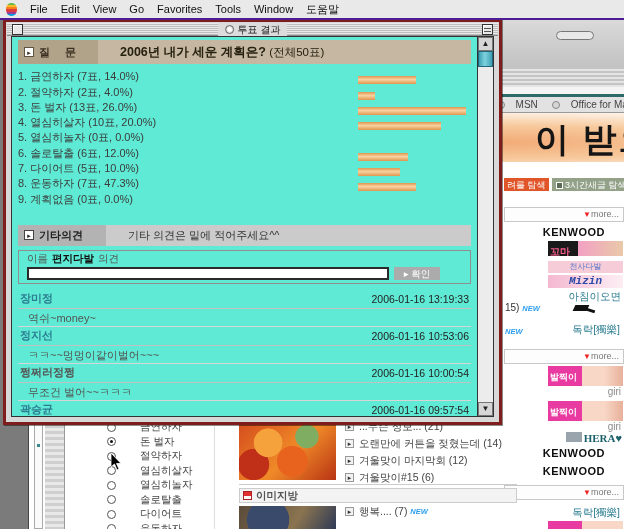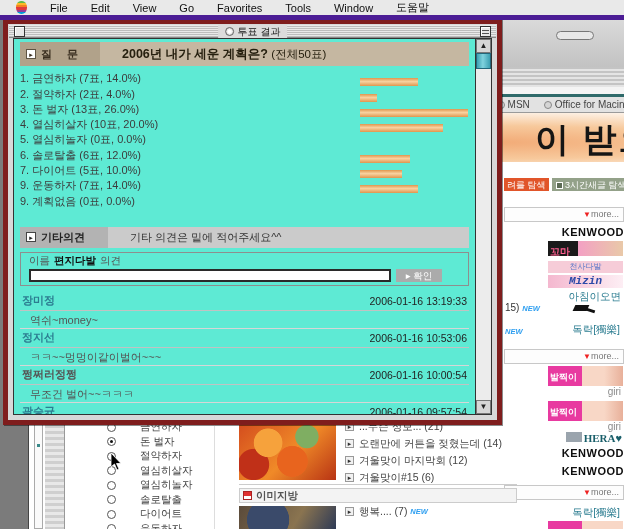--- a/index.html
+++ b/index.html
@@ -2,40 +2,40 @@
 <html><head>
 <meta charset="utf-8">
 <style>
   * { margin:0; padding:0; box-sizing:border-box; }
   html,body { width:624px; height:529px; overflow:hidden; }
   body { font-family:"Liberation Sans","DejaVu Sans",sans-serif; }
   #screen { position:relative; width:624px; height:529px; background:#7b7b7b; overflow:hidden; }
 
   
   .menubar { position:absolute; left:0; top:0; width:624px; height:20px; background:#e9e9e9;
-             border-bottom:5px solid #4c1d95; display:flex; align-items:center; gap:23px; padding-left:16px;
+             border-bottom:2px solid #4c1d95; display:flex; align-items:center; gap:13px; padding-left:6px;
              font-size:11px; color:#111; z-index:40; }
   .apple { width:11px; height:13px; border-radius:45% 45% 48% 48%;
            background:linear-gradient(180deg,#61bb46 0 17%,#fdb827 17% 34%,#f5821f 34% 50%,#e03a3e 50% 67%,#963d97 67% 84%,#009ddc 84%); }
   .menu-item { white-space:nowrap; }
 
   
   .browser { position:absolute; left:28px; top:20px; width:596px; height:509px; background:#c9c9c9;
              border-left:1px solid #444; z-index:1; overflow:hidden; }
   .b-top { position:absolute; left:0; top:0; right:0; height:47px; background:linear-gradient(180deg,#dadada,#c2c2c2); }
   .b-pill { position:absolute; left:527px; top:11px; width:38px; height:9px; background:#e8e8e8;
             border:1px solid #777; border-radius:5px; }
   .b-ridges { position:absolute; left:0; top:47px; right:0; height:20px;
               background:repeating-linear-gradient(180deg,#c4c4c4 0 2px,#e4e4e4 2px 4px); }
   .b-white { position:absolute; left:0; top:67px; right:0; height:7px; background:#f4f4f4; }
   .b-tealline { position:absolute; left:0; top:74px; right:0; height:3px; background:#2f6a6a; }
   .b-favbar { position:absolute; left:0; top:77px; right:0; height:16px; background:#e2e2e2;
               border-bottom:1px solid #9a9a9a; display:flex; align-items:center; gap:14px;
               padding-left:448px; font-size:10px; color:#444; white-space:nowrap; }
-  .fav-item { display:flex; align-items:center; gap:3px; }
+  .fav-item { display:flex; align-items:center; gap:11px; }
   .fav-dot { width:8px; height:8px; border:1px solid #888; border-radius:50%; background:#d5d5d5; }
   .b-content { position:absolute; left:0; top:93px; right:0; bottom:0; background:#ffffff; }
 
   .b-strip-ticks { position:absolute; left:5px; top:93px; bottom:0; width:9px; background:#fafafa; border:1px solid #aaa; }
   .tick { position:absolute; left:2px; width:3px; height:3px; }
   .b-strip-gray { position:absolute; left:16px; top:93px; bottom:0; width:20px;
                   background:repeating-linear-gradient(180deg,#cfcfcf 0 3px,#e8e8e8 3px 6px); border-right:1px solid #999; }
 
   .banner { position:absolute; left:38px; top:93px; right:0; height:49px;
             background:radial-gradient(ellipse at 75% 60%, #f2aa76 0%, #f7c99c 40%, #ffffff 85%); }
@@ -45,21 +45,21 @@
                 color:#fff; font-size:9px; white-space:nowrap; }
   .btn-green  { position:absolute; left:523px; top:158px; height:13px; padding:1px 4px; background:#93a189;
                 color:#fff; font-size:9px; white-space:nowrap; }
   .btn-green .sq { display:inline-block; width:7px; height:7px; border:1px solid #fff; background:#5c6b55; margin-right:2px; vertical-align:-1px; }
 
   .sb-more { position:absolute; left:475px; width:120px; height:15px; background:#fdfdfd; border:1px solid #c8c8c8;
              font-size:9px; color:#777; text-align:right; padding:1px 4px 0 0; }
   .sb-more .arr { color:#e22; font-size:8px; }
   .sb-more1 { top:187px; } .sb-more2 { top:329px; } .sb-more3 { top:465px; }
 
-  .sb-kenwood { position:absolute; right:0; font-size:11px; font-weight:800; color:#0d0d0d; letter-spacing:0.5px; }
+  .sb-kenwood { position:absolute; right:19px; font-size:11px; font-weight:800; color:#0d0d0d; letter-spacing:0.5px; }
   .sb-kenwood1 { top:206px; } .sb-kenwood2 { top:427px; } .sb-kenwood3 { top:445px; }
 
   .ad { position:absolute; left:519px; width:75px; overflow:hidden; }
   .ad-kkoma { top:221px; height:15px; background:linear-gradient(90deg,#1a1a1a 0 40%,#f3a0c4 40%,#e9c9a8 100%); }
   .ad-kkoma span { color:#ff5d8f; font-weight:bold; font-size:10px; padding-left:2px; }
   .ad-cheonsa { top:241px; height:12px; background:#f6ccd8; color:#5b79c9; font-size:8px; text-align:center; line-height:12px; }
   .ad-mizin { top:255px; height:13px; background:linear-gradient(90deg,#f4b8cf,#fdeef4); color:#2b49a8;
               font-family:Liberation Mono, monospace; font-style:italic; font-weight:bold; font-size:11px; text-align:center; line-height:12px; }
   .ad-balzzik { height:20px; background:linear-gradient(90deg,#e83aa0 0 45%,#f8d7c6 45% 75%,#e8b09a 100%); }
   .ad-balzzik span { color:#fff; font-weight:bold; font-size:9px; padding-left:2px; line-height:20px; }
@@ -108,21 +108,21 @@
   .img-dark { position:absolute; left:210px; top:486px; width:97px; height:23px;
     background:radial-gradient(circle at 30% 60%, #3a4a6a 0 30%, transparent 31%),
                linear-gradient(120deg,#5a4a3a,#8a7450 60%,#2e3a56); }
   .happy { position:absolute; left:316px; top:483px; display:flex; align-items:center; height:17px;
            font-size:10.5px; color:#444; white-space:nowrap; }
 
   .cursor { position:absolute; left:82px; top:433px; width:12px; height:18px; z-index:60; }
 
   
   .pwin { position:absolute; left:3px; top:19px; width:499px; height:406px; background:#d8d8d8;
-          border:5px solid #7f1d1d; box-shadow:1px 1px 0 rgba(0,0,0,0.45); z-index:20; }
+          border:3px solid #7f1d1d; box-shadow:1px 1px 0 rgba(0,0,0,0.45); z-index:20; }
   .p-title { position:absolute; left:1px; right:1px; top:1px; height:13px;
              background:repeating-linear-gradient(180deg,#e9e9e9 0 1px,#bdbdbd 1px 2px);
              border-bottom:1px solid #888; }
   .p-title-label { position:absolute; left:50%; top:0; transform:translateX(-50%); height:13px; background:#dcdcdc;
                    padding:0 7px; font-size:10px; color:#111; display:flex; align-items:center; gap:4px; white-space:nowrap; }
   .p-title-ico { width:9px; height:9px; border:1px solid #666; border-radius:50%; background:radial-gradient(circle,#fff 30%,#bbb); }
   .p-close { position:absolute; left:5px; top:1px; width:11px; height:11px; background:#e8e8e8; border:1px solid #333;
              box-shadow:inset 1px 1px 0 #fff; }
   .p-collapse { position:absolute; right:5px; top:1px; width:11px; height:11px; background:#e8e8e8; border:1px solid #333;
                 box-shadow:inset 1px 1px 0 #fff; }
@@ -360,21 +360,21 @@
             </div>
             <div class="opt-row">
               <span class="opt-label">6. 솔로탈출 (6표, 12.0%)</span>
               <span class="opt-bar" style="width: 50px;"></span>
             </div>
             <div class="opt-row">
               <span class="opt-label">7. 다이어트 (5표, 10.0%)</span>
               <span class="opt-bar" style="width: 42px;"></span>
             </div>
             <div class="opt-row">
-              <span class="opt-label">9. 운동하자 (7표, 14.0%)</span>
+              <span class="opt-label">8. 운동하자 (7표, 47.3%)</span>
               <span class="opt-bar" style="width: 58px;"></span>
             </div>
             <div class="opt-row">
               <span class="opt-label">9. 계획없음 (0표, 0.0%)</span>
               <span class="opt-bar" style="width: 0px; visibility: hidden;"></span>
             </div>
         </div>
 
         <div class="oth-header">
           <div class="oth-label">

